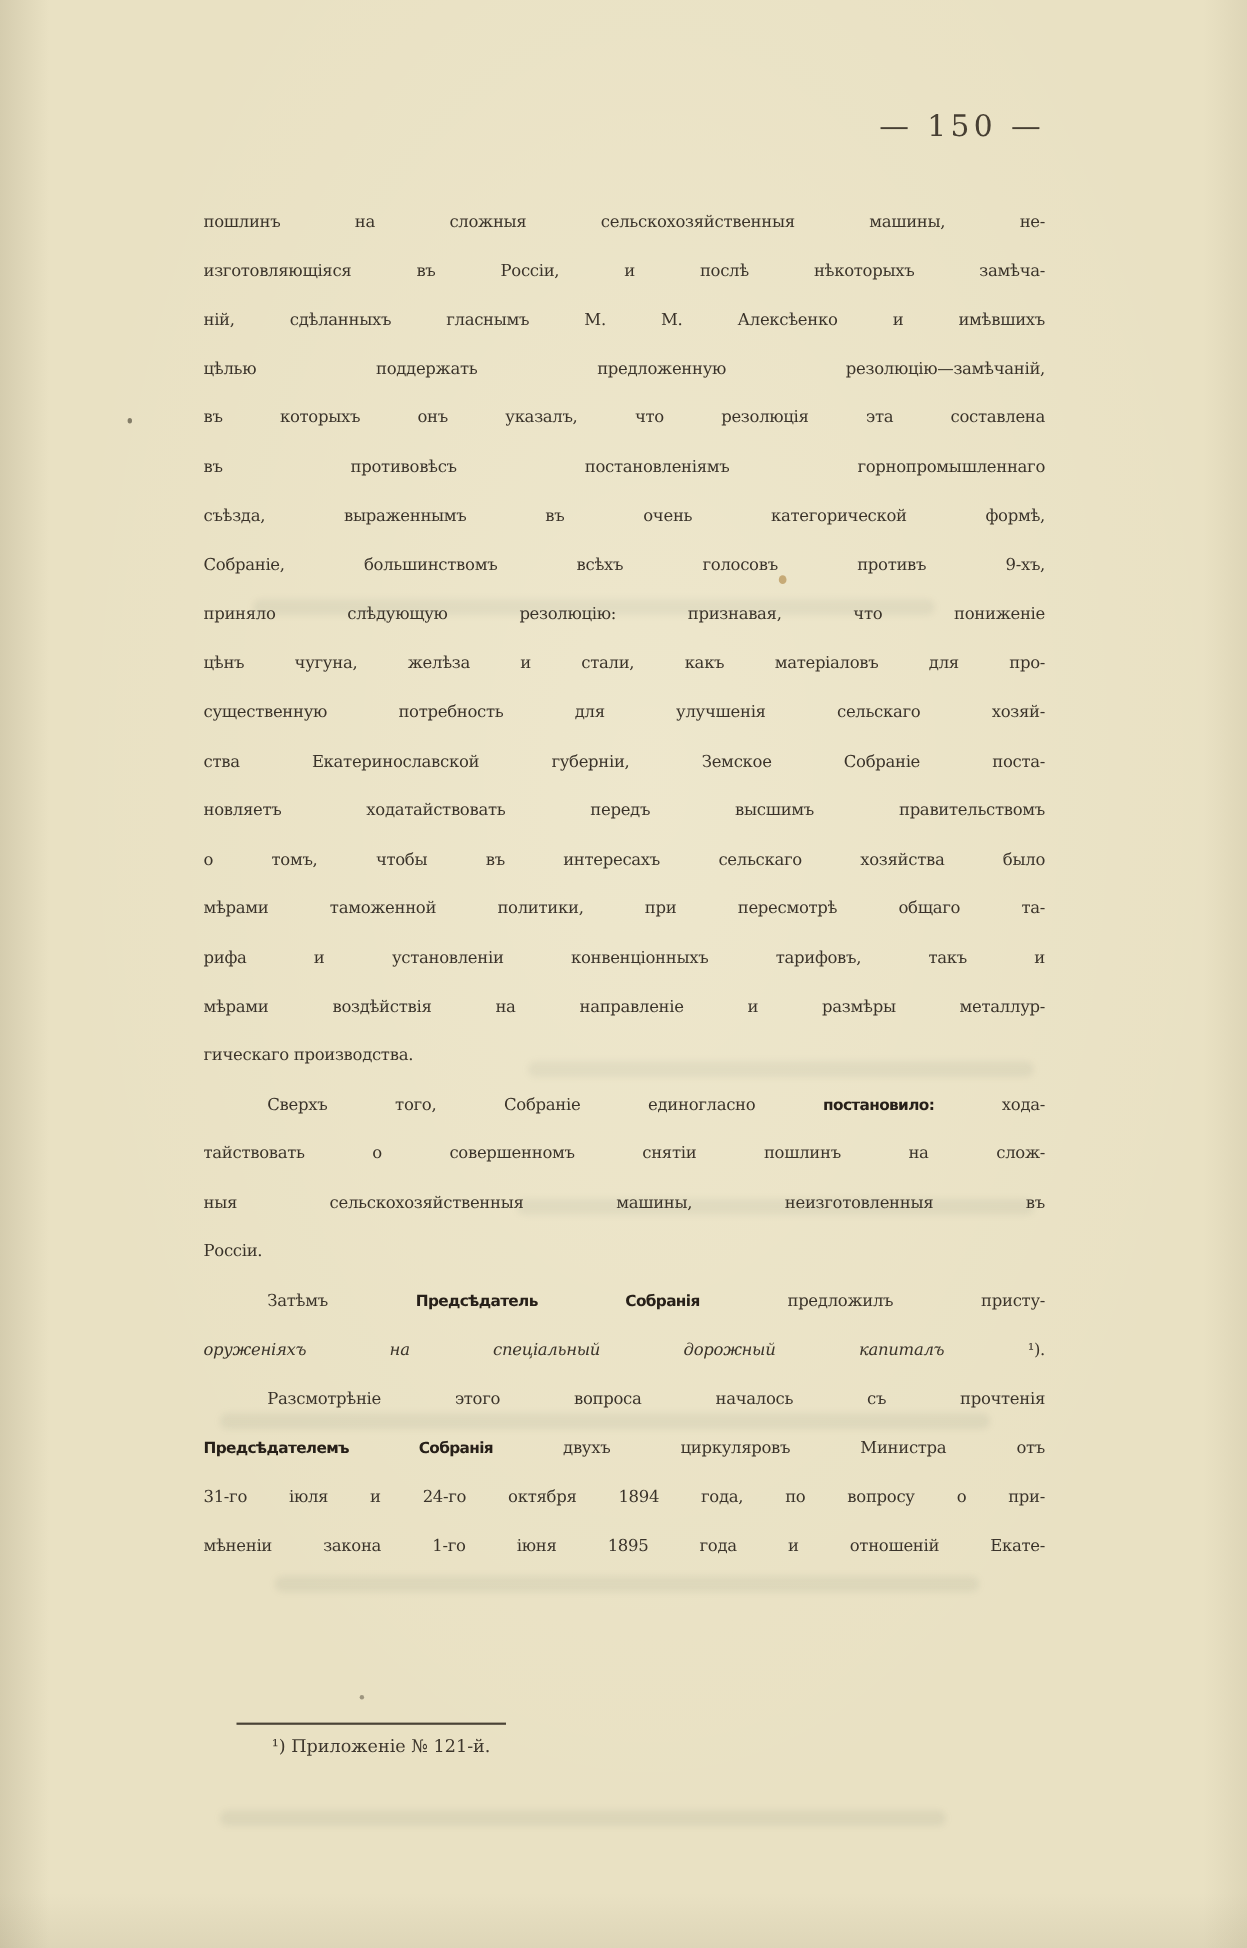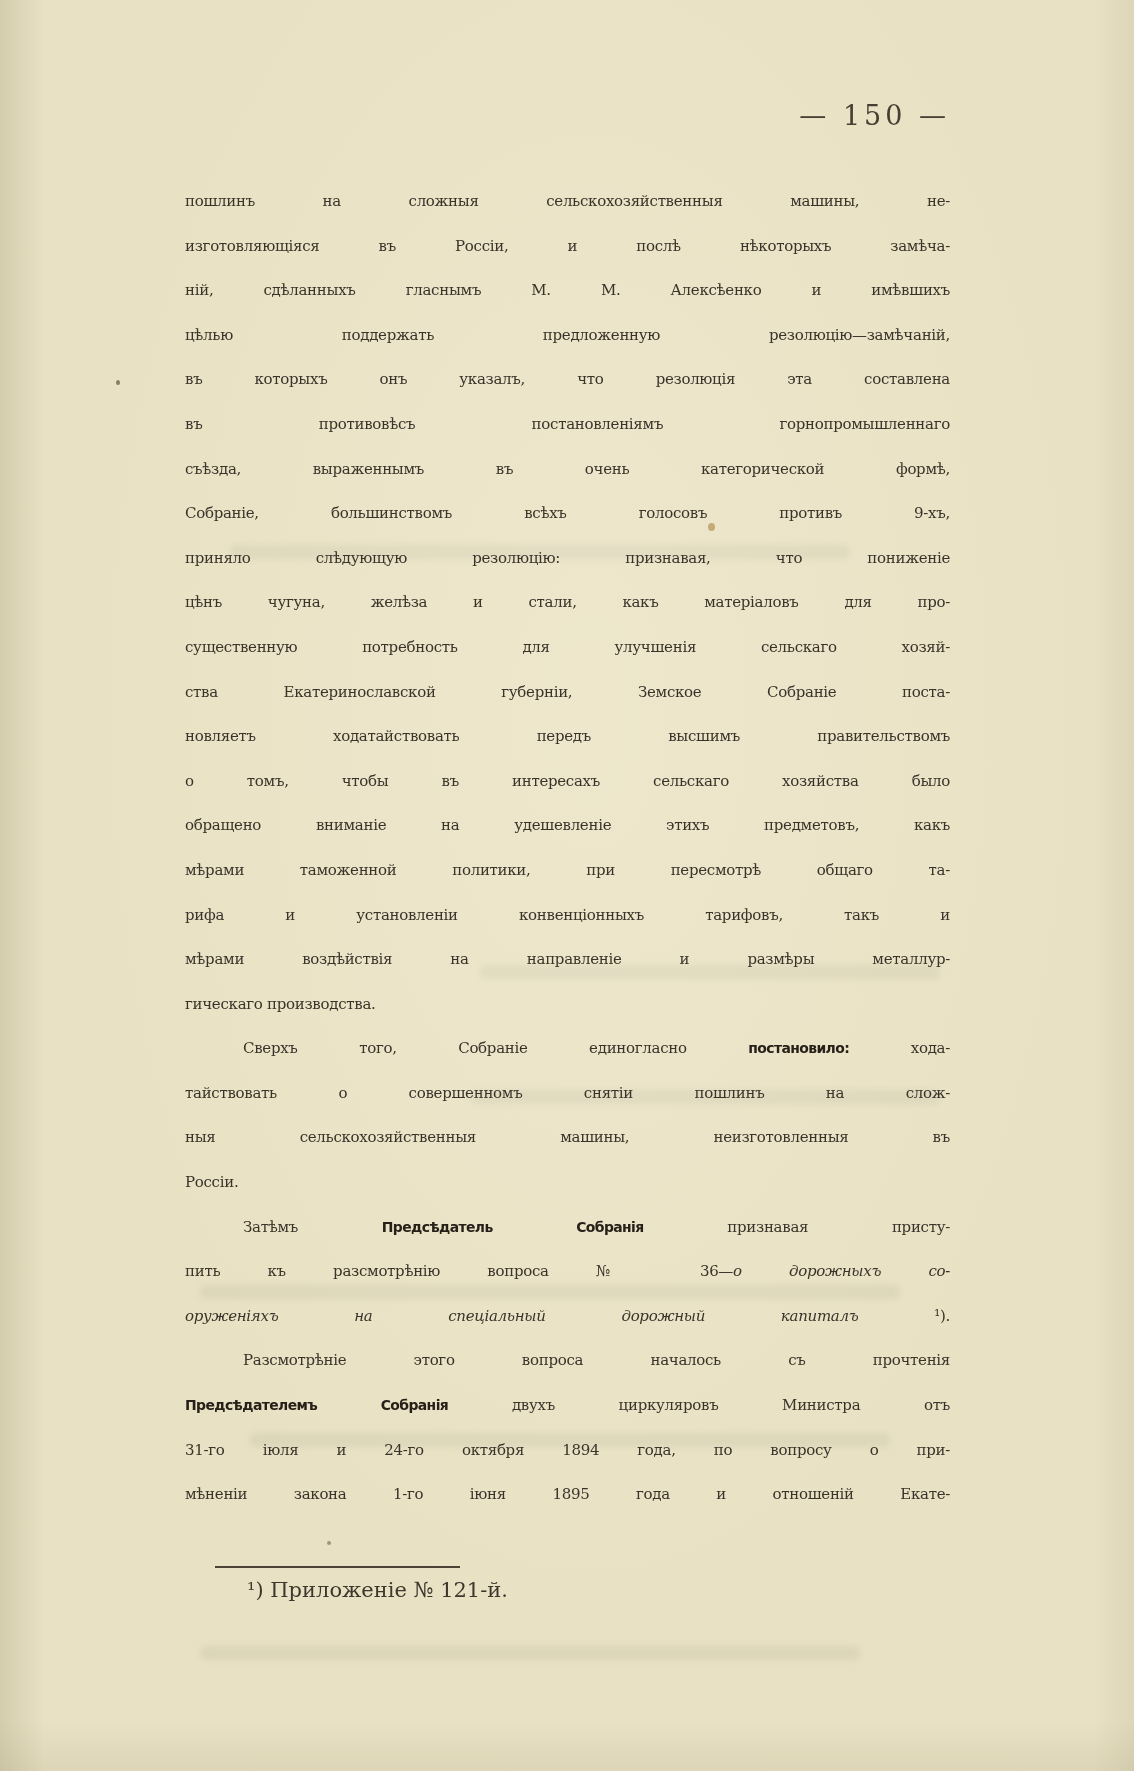--- a/index.html
+++ b/index.html
@@ -40,21 +40,21 @@
     font-family:"DejaVu Sans", sans-serif;font-weight:700;
     font-size:0.93em;letter-spacing:-0.6px;color:var(--ink-bold,#272019);margin-top:45px;
   }
   .italic{font-style:italic;}
   .footnote-rule{
     position:absolute;left:215px;top:1566px;width:245px;height:2px;
     background:#4a4336;z-index:4;
   }
   .footnote{
     position:absolute;left:247px;top:1578px;width:600px;
-    font-size:21px;color:#3e372d;z-index:4;
+    font-size:16px;color:#3e372d;z-index:4;
   }
 </style>
 </head>
 <body>
 
 <div class="vignette"></div>
 
 <div class="ghost" style="left:480px;top:965px;width:460px;"></div>
 <div class="ghost" style="left:470px;top:1090px;width:470px;"></div>
 <div class="ghost" style="left:200px;top:1285px;width:700px;"></div>
@@ -75,31 +75,29 @@
     <div class="line"><span>въ которыхъ онъ указалъ, что резолюція эта составлена</span></div>
     <div class="line"><span>въ противовѣсъ постановленіямъ горнопромышленнаго</span></div>
     <div class="line"><span>съѣзда, выраженнымъ въ очень категорической формѣ,</span></div>
     <div class="line"><span>Собраніе, большинствомъ всѣхъ голосовъ противъ 9-хъ,</span></div>
     <div class="line"><span>приняло слѣдующую резолюцію: признавая, что пониженіе</span></div>
     <div class="line"><span>цѣнъ чугуна, желѣза и стали, какъ матеріаловъ для про-</span></div>
     <div class="line"><span>существенную потребность для улучшенія сельскаго хозяй-</span></div>
     <div class="line"><span>ства Екатеринославской губерніи, Земское Собраніе поста-</span></div>
     <div class="line"><span>новляетъ ходатайствовать передъ высшимъ правительствомъ</span></div>
     <div class="line"><span>о томъ, чтобы въ интересахъ сельскаго хозяйства было</span></div>
-    <div class="line"><span>обращено вниманіе на удешевленіе этихъ предметовъ, какъ</span></div>
     <div class="line"><span>мѣрами таможенной политики, при пересмотрѣ общаго та-</span></div>
     <div class="line"><span>рифа и установленіи конвенціонныхъ тарифовъ, такъ и</span></div>
     <div class="line"><span>мѣрами воздѣйствія на направленіе и размѣры металлур-</span></div>
     <div class="line nojust"><span>гическаго производства.</span></div>
     <div class="line indent"><span>Сверхъ того, Собраніе единогласно </span><span class="bold">постановило:</span><span> хода-</span></div>
     <div class="line"><span>тайствовать о совершенномъ снятіи пошлинъ на слож-</span></div>
     <div class="line"><span>ныя сельскохозяйственныя машины, неизготовленныя въ</span></div>
     <div class="line nojust"><span>Россіи.</span></div>
-    <div class="line indent"><span>Затѣмъ </span><span class="bold">Предсѣдатель Собранія</span><span> признавая присту-</span></div>
-    <div class="line"><span>пить къ разсмотрѣнію вопроса № 36—</span><span class="italic">о дорожныхъ со-</span></div>
+    <div class="line indent"><span>Затѣмъ </span><span class="bold">Предсѣдатель Собранія</span><span> предложилъ присту-</span></div>
     <div class="line"><span class="italic">оруженіяхъ на спеціальный дорожный капиталъ</span><span> ¹).</span></div>
     <div class="line indent"><span>Разсмотрѣніе этого вопроса началось съ прочтенія</span></div>
     <div class="line"><span class="bold">Предсѣдателемъ Собранія</span><span> двухъ циркуляровъ Министра отъ</span></div>
     <div class="line"><span>31-го іюля и 24-го октября 1894 года, по вопросу о при-</span></div>
     <div class="line"><span>мѣненіи закона 1-го іюня 1895 года и отношеній Екате-</span></div>
   </div>
 
 <div class="footnote-rule"></div>
 <div class="footnote">¹) Приложеніе № 121-й.</div>
 

